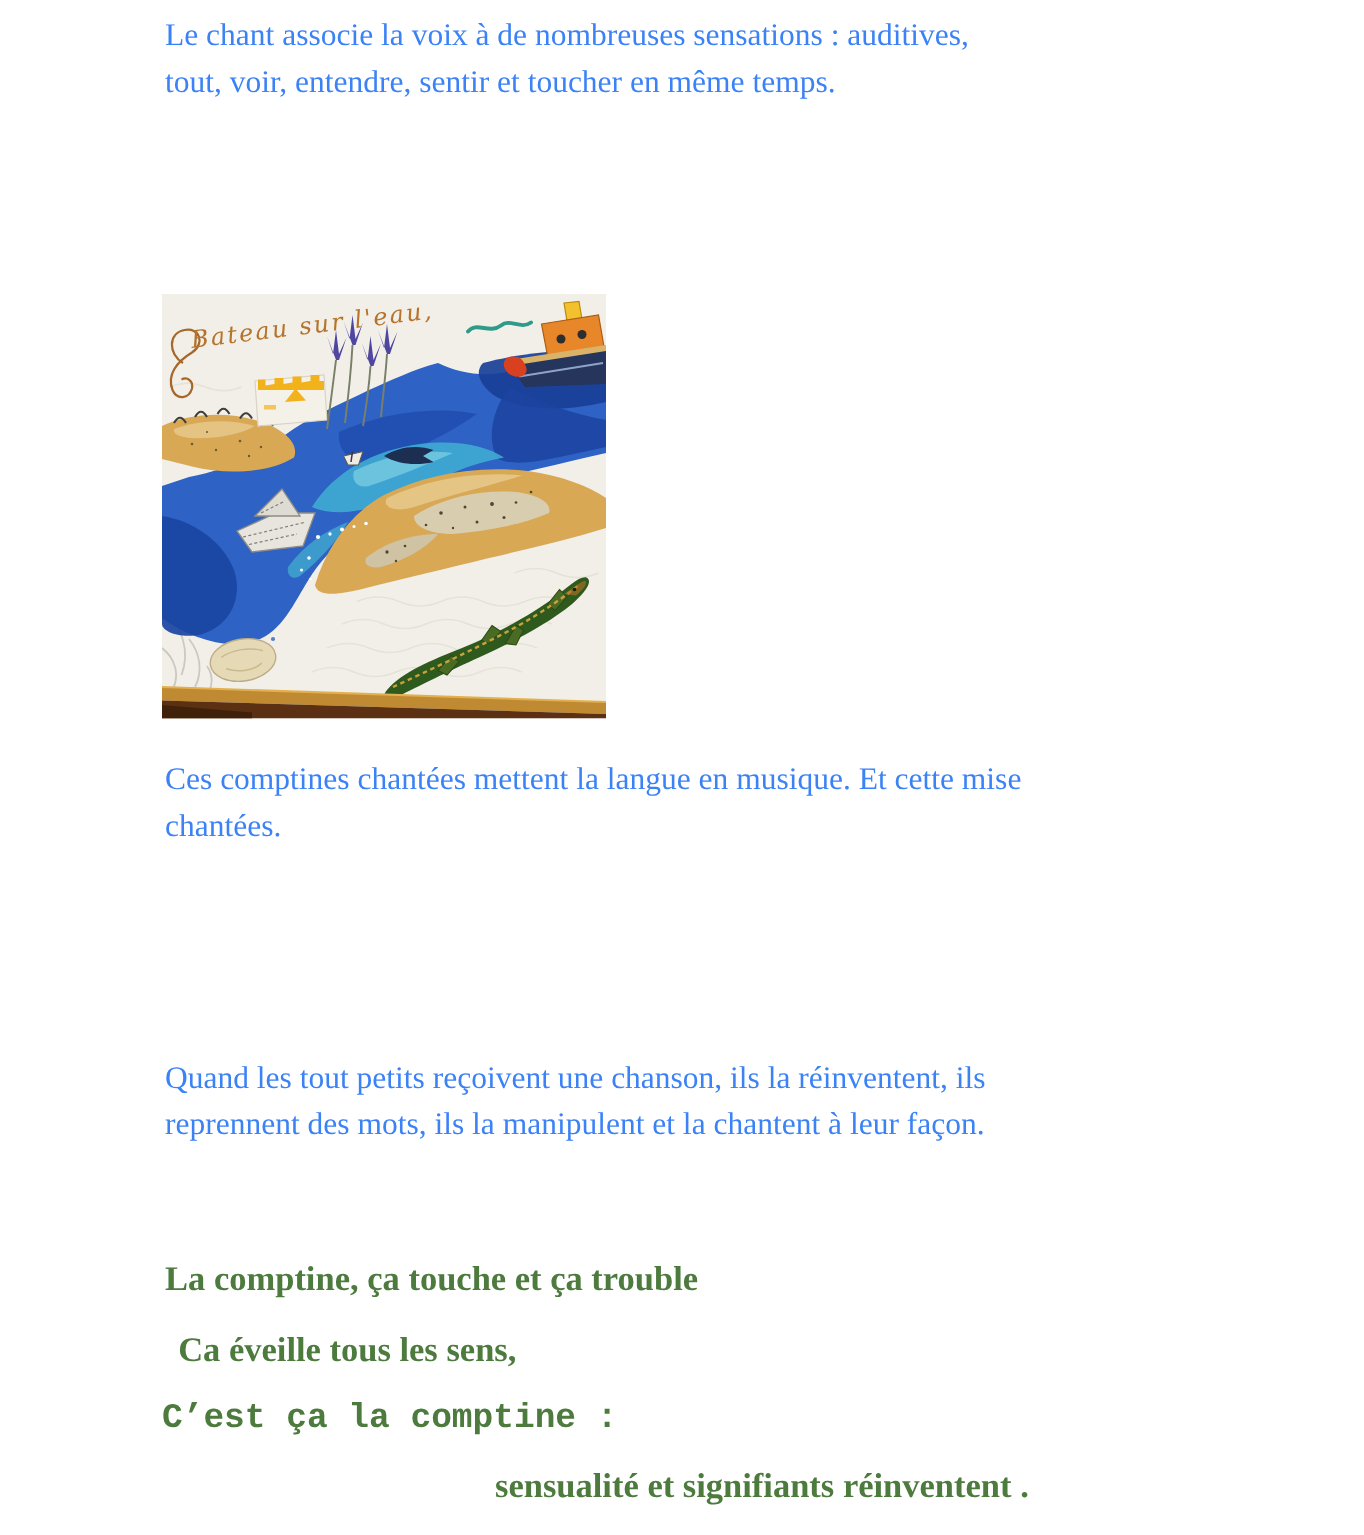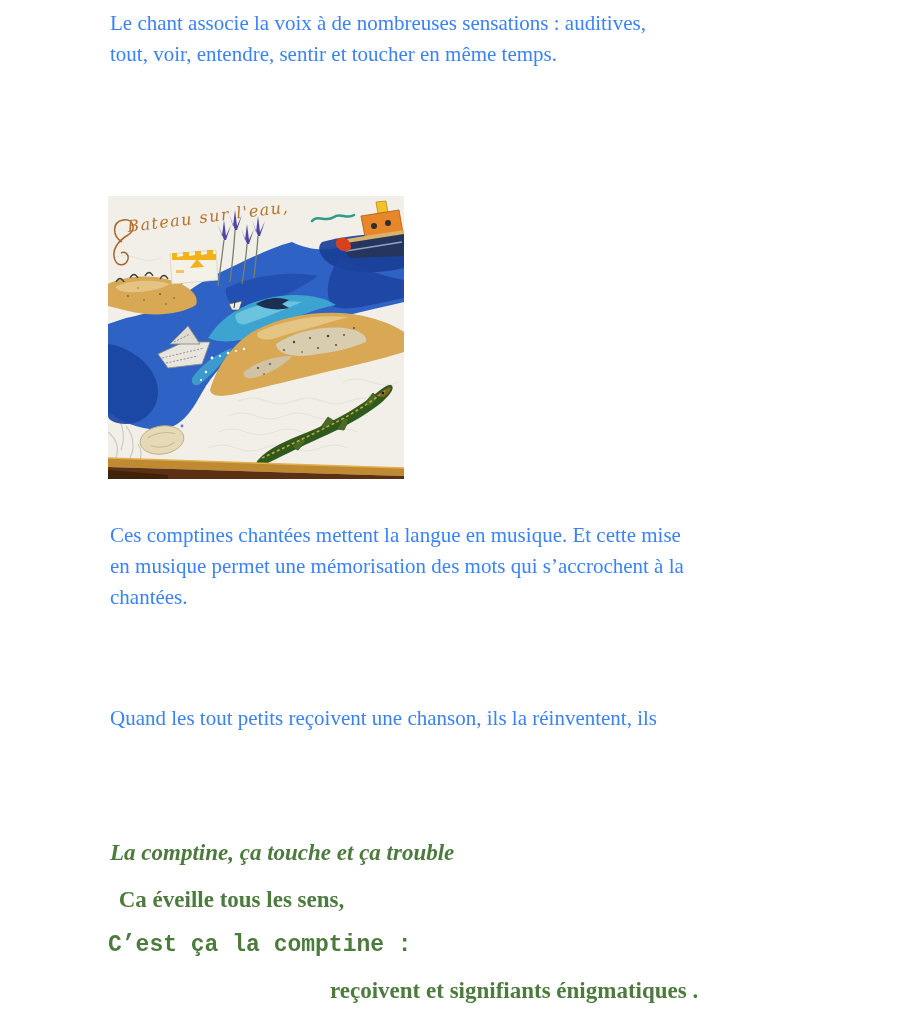--- a/index.html
+++ b/index.html
@@ -3,27 +3,27 @@
 <meta charset="utf-8">
 <style>
   html,body{margin:0;padding:0;}
   body{
     width:909px;height:1023px;background:#ffffff;position:relative;
     font-family:"Liberation Serif", serif;overflow:hidden;
   }
   .para{position:absolute;color:#3b82f6;font-size:21px;line-height:31px;}
   .tline{white-space:pre;}
   #para1{top:8px;left:110px;}
-  #para2{top:520px;left:110px;}
+  #para2{top:504px;left:110px;}
   #para3{top:681px;left:110px;margin-top:22px;}
   .green-line{
     position:absolute;font-weight:bold;font-size:23px;line-height:28px;
     color:#4d7b3e;white-space:pre;
   }
-  #green1{top:839px;left:110px;font-style:italic;}
+  #green1{top:839px;left:110px;}
   #green2{top:886px;left:113px;font-family:Liberation Serif, serif;}
   #green3{top:931px;left:108px;font-family:Liberation Mono, monospace;}
   #green4{top:977px;left:330px;}
   .illustration{position:absolute;top:196px;left:108px;width:296px;height:283px;}
   .illustration svg{display:block;}
 </style>
 </head>
 <body>
 
 <div class="para" id="para1">
@@ -205,24 +205,24 @@
 
     <g>
       <path d="M14 46 C 4 40 4 26 15 24 C 25 22 29 33 20 39 C 10 45 3 54 7 64 C 10 71 18 70 20 63 C 21 58 17 55 13 57" stroke="#a5672a" stroke-width="1.5" fill="none"></path>
       <text x="20" y="36" transform="rotate(-7 20 36)" font-family="DejaVu Serif, serif" font-style="italic" font-size="16" letter-spacing="1.5" fill="#b5732b">Bateau sur l'eau,</text>
     </g>
   </svg>
 </figure>
 
 <div class="para" id="para2">
   <div class="tline">Ces comptines chantées mettent la langue en musique. Et cette mise</div>
-  <div class="tline">en musique permet une mémorisation des mots qui s’accrochent à la</div>
   <div class="tline">chantées.</div>
 </div>
 
 <div class="para" id="para3">
   <div class="tline">Quand les tout petits reçoivent une chanson, ils la réinventent, ils</div>
+  <div class="tline">reprennent des mots, ils la manipulent et la chantent à leur façon.</div>
 </div>
 
 <div class="green-line" id="green1">La comptine, ça touche et ça trouble</div>
 <div class="green-line" id="green2"> Ca éveille tous les sens,</div>
 <div class="green-line" id="green3">C’est ça la comptine :</div>
-<div class="green-line" id="green4">reçoivent et signifiants énigmatiques .</div>
+<div class="green-line" id="green4">sensualité et signifiants réinventent .</div>
 
 </body></html>

